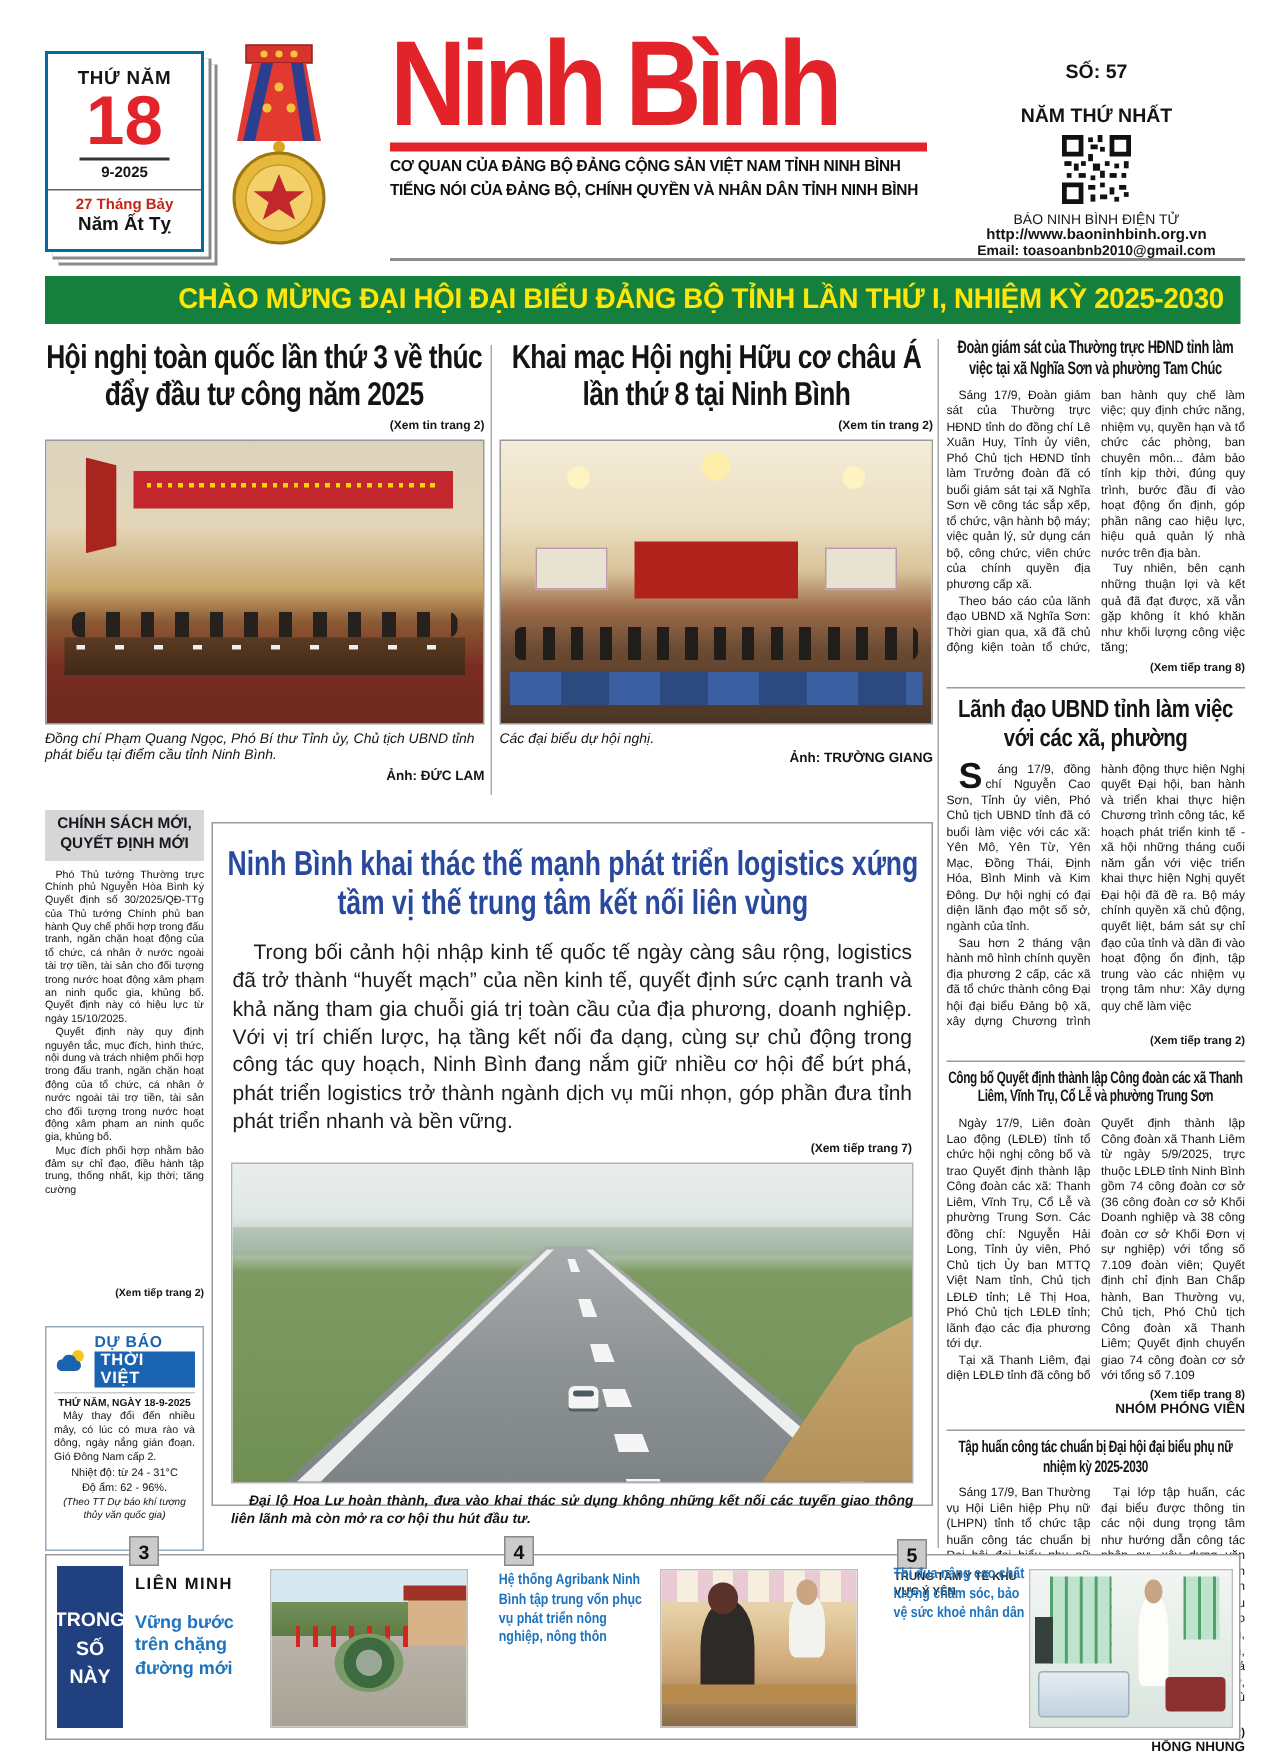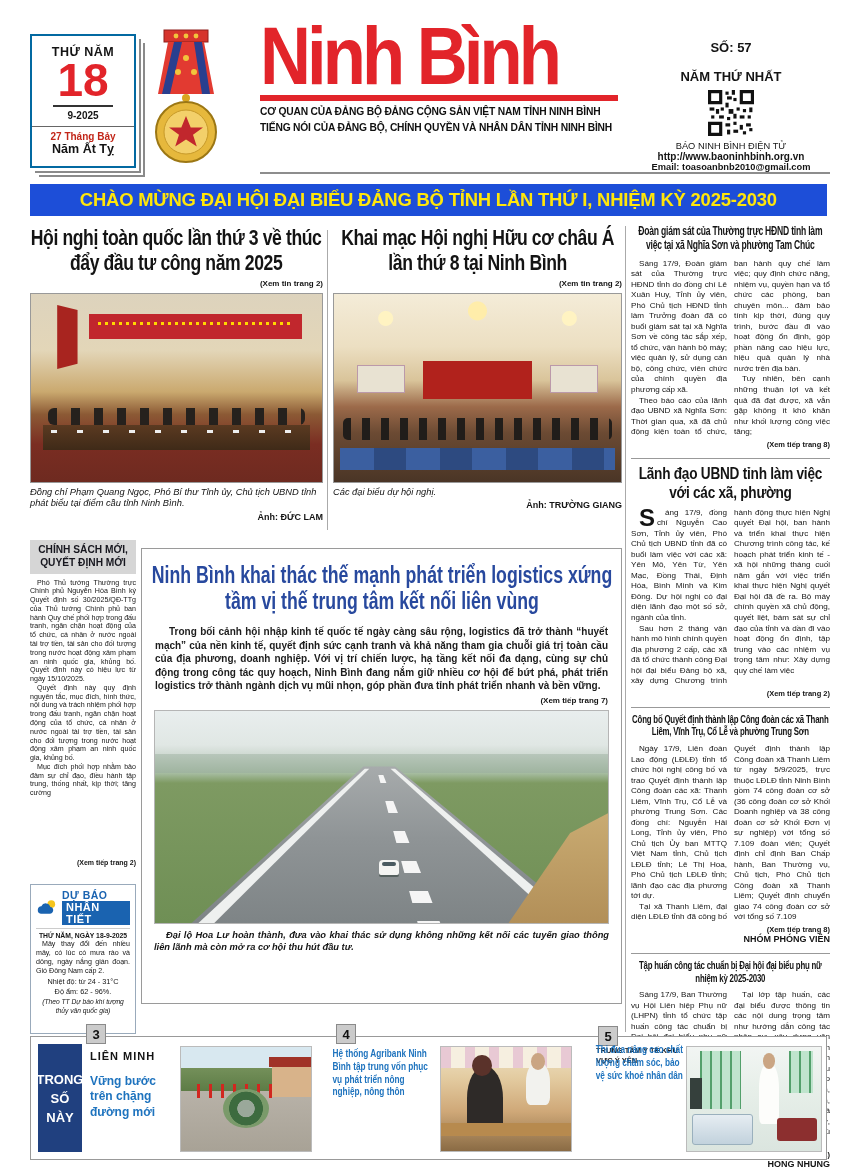--- a/index.html
+++ b/index.html
@@ -25,21 +25,21 @@
           transform:scaleX(.97);transform-origin:left;margin-top:4px;color:#101010;}
   .issue{left:630px;top:40px;width:202px;text-align:center;}
   .iss-num,.iss-year{font-size:13px;font-weight:bold;}
   .iss-year{margin-top:14px;}
   .iss-qr{width:46px;height:46px;margin:6px auto 5px;display:block;}
   .iss-e1{font-size:9.3px;}
   .iss-e2{font-size:10px;font-weight:bold;}
   .iss-e3{font-size:9.3px;font-weight:bold;}
   .hrule{left:260px;top:172px;width:570px;height:2px;background:#8d8d8d;}
   
-  .banner{left:30px;top:184px;width:797px;height:32px;background:#1d4ed8;text-align:center;}
+  .banner{left:30px;top:184px;width:797px;height:32px;background:#15803d;text-align:right;}
   .banner span{display:inline-block;font-size:19px;font-weight:bold;color:#ffe60a;line-height:32px;
                letter-spacing:-.2px;transform:scaleX(.97);white-space:nowrap;}
   
   .cond121{display:block;width:121%;margin-left:-10.5%;transform:scaleX(.826);}
   .cond125{display:block;width:125%;margin-left:-12.5%;transform:scaleX(.8);}
   .cond130{display:block;width:130%;margin-left:-15%;transform:scaleX(.77);}
   .cond140{display:block;width:140%;margin-left:-20%;transform:scaleX(.714);}
   
   .lead-left{left:30px;top:226px;width:293px;}
   .lead-mid{left:333px;top:226px;width:289px;}
@@ -71,21 +71,21 @@
   .w-head{display:flex;align-items:center;gap:3px;border-bottom:1px solid #ccc;padding-bottom:3px;}
   .w-t1{color:#1a63b0;font-size:10.5px;font-weight:bold;letter-spacing:.5px;}
   .w-t2{background:#1a63b0;color:#fff;font-size:11px;font-weight:bold;padding:0 4px;letter-spacing:.5px;}
   .w-date{font-size:6.8px;font-weight:bold;text-align:center;margin-top:3px;}
   .w-body{font-size:7.1px;line-height:1.28;text-align:justify;margin-top:1px;text-indent:6px;}
   .w-line{font-size:7.3px;text-align:center;margin-top:1px;}
   .w-src{font-size:6.7px;font-style:italic;text-align:center;margin-top:2px;line-height:1.25;}
   
   .feature{left:141px;top:548px;width:481px;height:456px;border:1px solid #9a9a9a;box-sizing:border-box;}
   .f-h{margin:13px 8px 0;font-size:23px;color:#28499e;text-align:center;font-weight:bold;line-height:1.14;}
-  .f-lede{margin:11px 13px 0;font-size:10px;font-weight:bold;text-align:justify;line-height:1.34;text-indent:14px;color:#1c1c1c;}
+  .f-lede{margin:11px 13px 0;font-size:14px;font-weight:normal;text-align:justify;line-height:1.34;text-indent:14px;color:#1c1c1c;}
   .f-see{text-align:right;margin:4px 13px 0;font-size:8px;font-weight:bold;}
   .f-by{text-align:right;margin:0 13px;font-size:10px;font-weight:bold;font-style:italic;}
   .f-photo{position:relative;margin:5px 12px 0;height:212px;border:1px solid #b5b5b5;overflow:hidden;}
   .f-cap{margin:5px 12px;font-size:9.3px;font-weight:bold;font-style:italic;text-align:justify;line-height:1.3;text-indent:12px;}
   
   .strip{left:30px;top:1036px;width:797px;height:124px;border:1px solid #999;background:#fff;box-sizing:border-box;}
   .rail{left:38px;top:1044px;width:44px;height:108px;background:#20407f;color:#fff;display:flex;flex-direction:column;
         align-items:center;justify-content:center;gap:4px;font-size:13px;font-weight:bold;}
   .badge{width:20px;height:20px;background:#cbcbcb;border:1px solid #8a8a8a;font-size:13px;font-weight:bold;
          text-align:center;line-height:20px;color:#111;box-sizing:border-box;}
@@ -305,21 +305,21 @@
   </div>
 
   <div class="abs weather">
     <div class="w-head">
       <svg width="24" height="17" viewBox="0 0 24 17">
         <circle cx="16" cy="5" r="4" fill="#f5c51d"></circle>
         <path d="M5 15a4 4 0 0 1 .6-7.9A5 5 0 0 1 15 8a3.4 3.4 0 0 1 3 3.4c0 2-1.6 3.6-3.6 3.6z" fill="#1a63b0"></path>
       </svg>
       <div>
         <div class="w-t1">DỰ BÁO</div>
-        <div class="w-t2">NHÂN TIẾT</div>
+        <div class="w-t2">THỜI VIỆT</div>
       </div>
     </div>
     <div class="w-date">THỨ NĂM, NGÀY 18-9-2025</div>
     <div class="w-body">Mây thay đổi đến nhiều mây, có lúc có mưa rào và dông, ngày nắng gián đoạn. Gió Đông Nam cấp 2.</div>
     <div class="w-line">Nhiệt độ: từ 24 - 31°C</div>
     <div class="w-line">Độ ẩm: 62 - 96%.</div>
     <div class="w-src">(Theo TT Dự báo khí tượng thủy văn quốc gia)</div>
   </div>
 
   <div class="abs feature">

